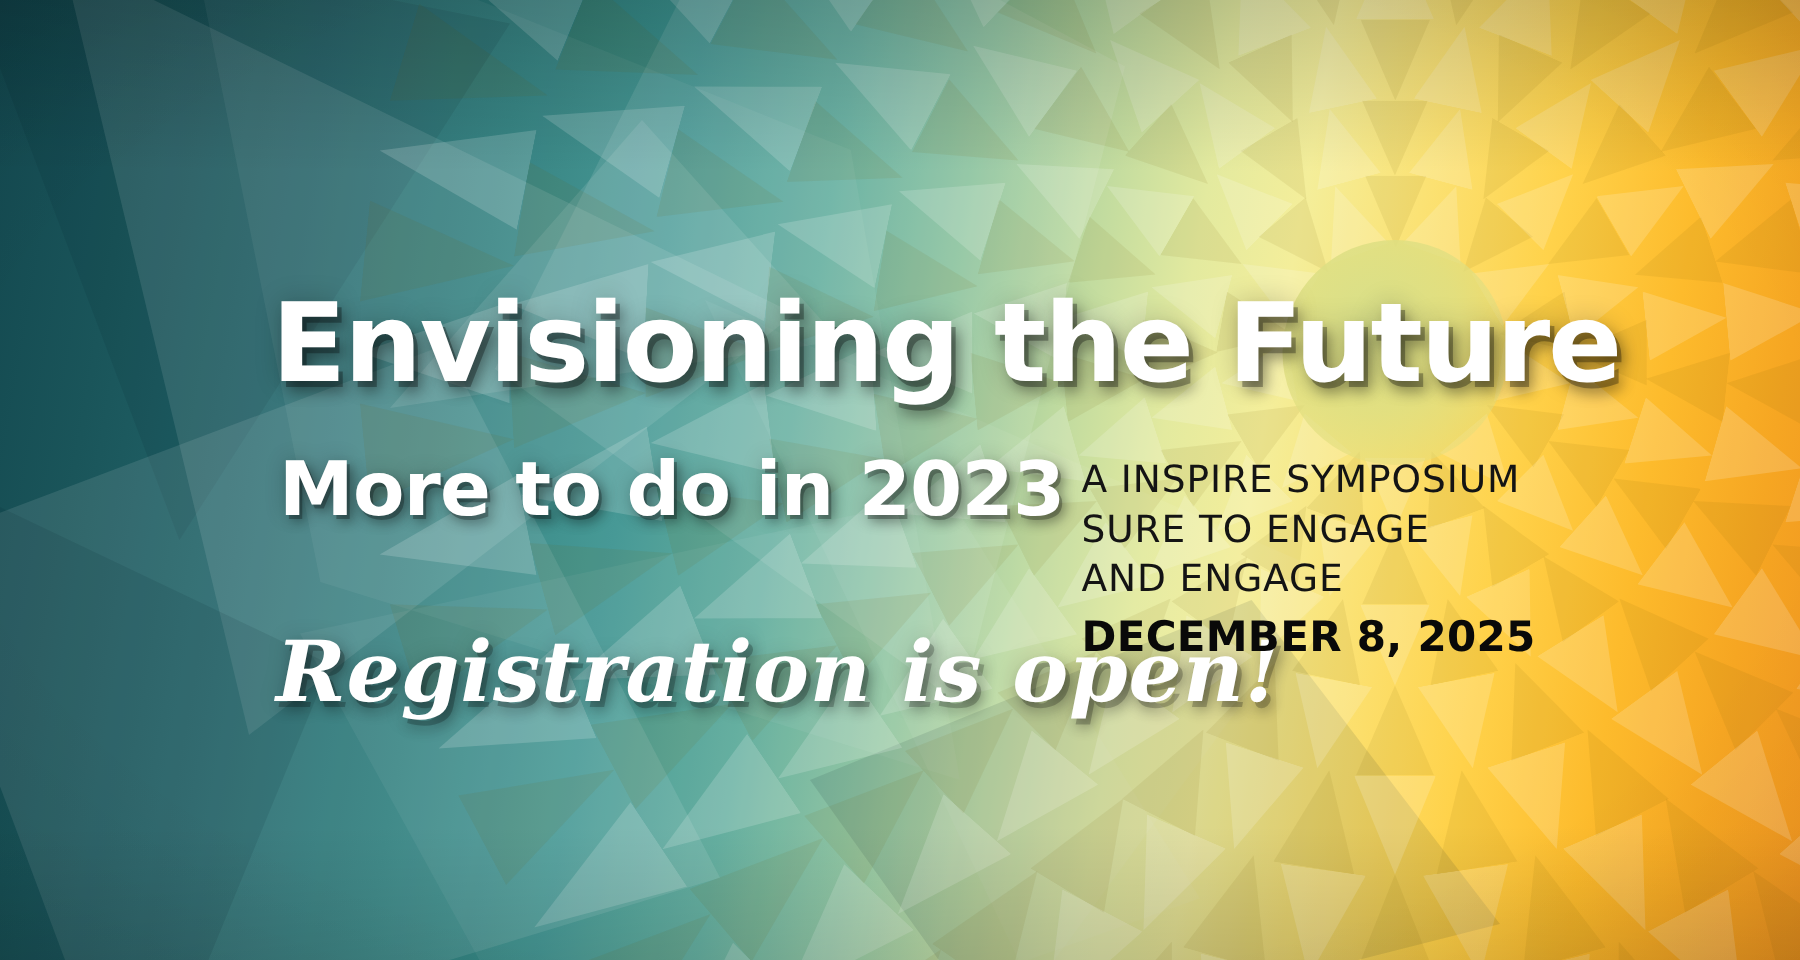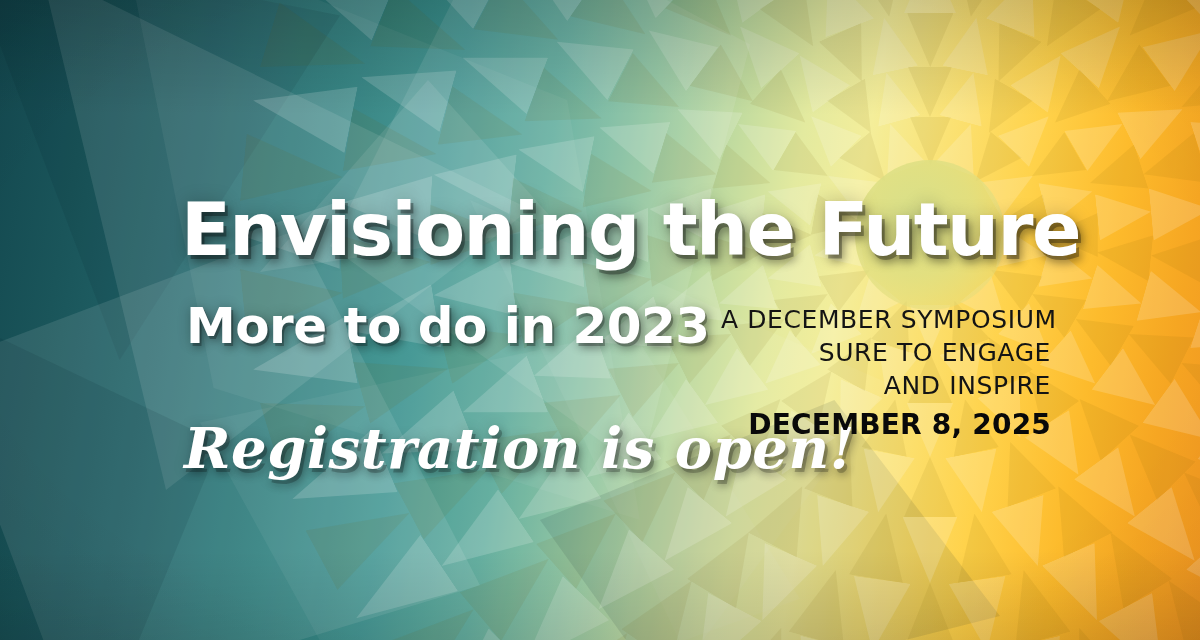--- a/index.html
+++ b/index.html
@@ -81,21 +81,21 @@
   }
   .vignette2{
     position:absolute;inset:0;
     background:
       linear-gradient(to bottom, rgba(0,0,0,0.16) 0%, rgba(0,0,0,0) 18%),
       linear-gradient(to top, rgba(0,0,0,0.10) 0%, rgba(0,0,0,0) 14%);
     pointer-events:none;
   }
 
   
-  .content{position:absolute;inset:0;text-align:right;}
+  .content{position:absolute;inset:0;}
 
   .headline{
     position:absolute;
     left:181px;top:193px;
     font-family:"DejaVu Sans",sans-serif;
     font-weight:bold;
     font-size:73px;
     line-height:1;
     letter-spacing:-1.5px;
     color:#ffffff;
@@ -405,23 +405,23 @@
 
   <div class="content">
 
     <div class="headline">Envisioning the Future</div>
 
     <div class="subline">More to do in 2023</div>
 
     <div class="script">Registration is open!</div>
 
     <div class="side">
-      <div class="side-line">A DECEMBER SYMPOSIUM</div>
+      <div class="side-line">A INSPIRE SYMPOSIUM</div>
       <div class="side-line">SURE TO ENGAGE</div>
-      <div class="side-line">AND INSPIRE</div>
+      <div class="side-line">AND ENGAGE</div>
 
       <div class="date-block">
         <div class="date-line">DECEMBER 8, 2025</div>
       </div>
     </div>
 
   </div>
 </div>
 
 </body></html>

